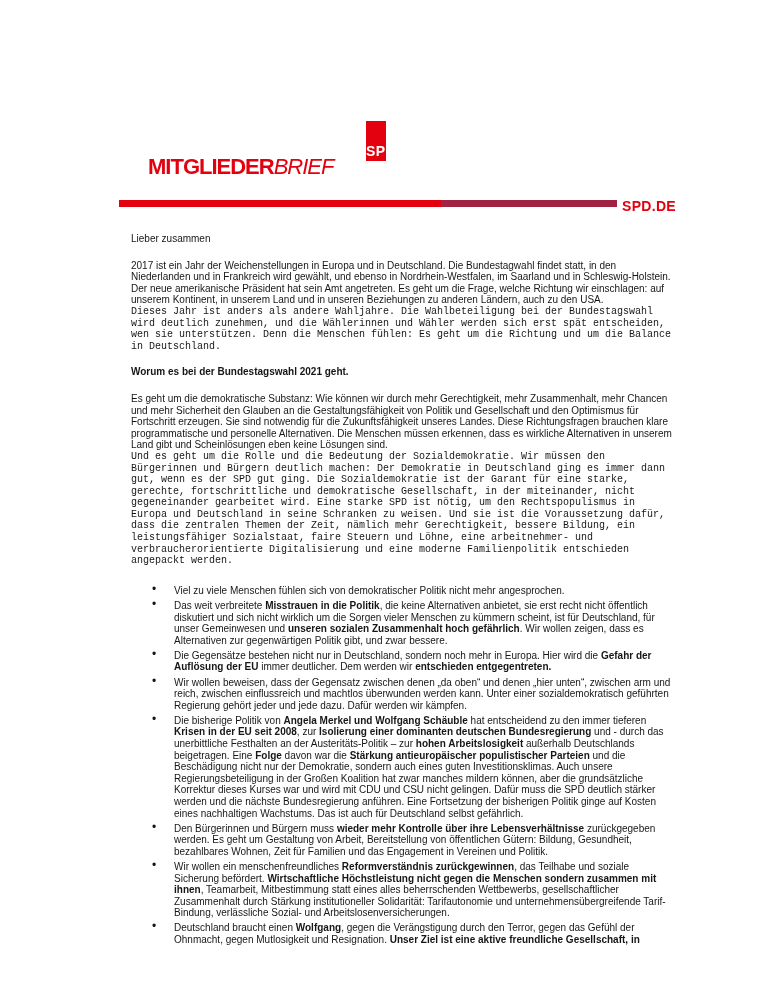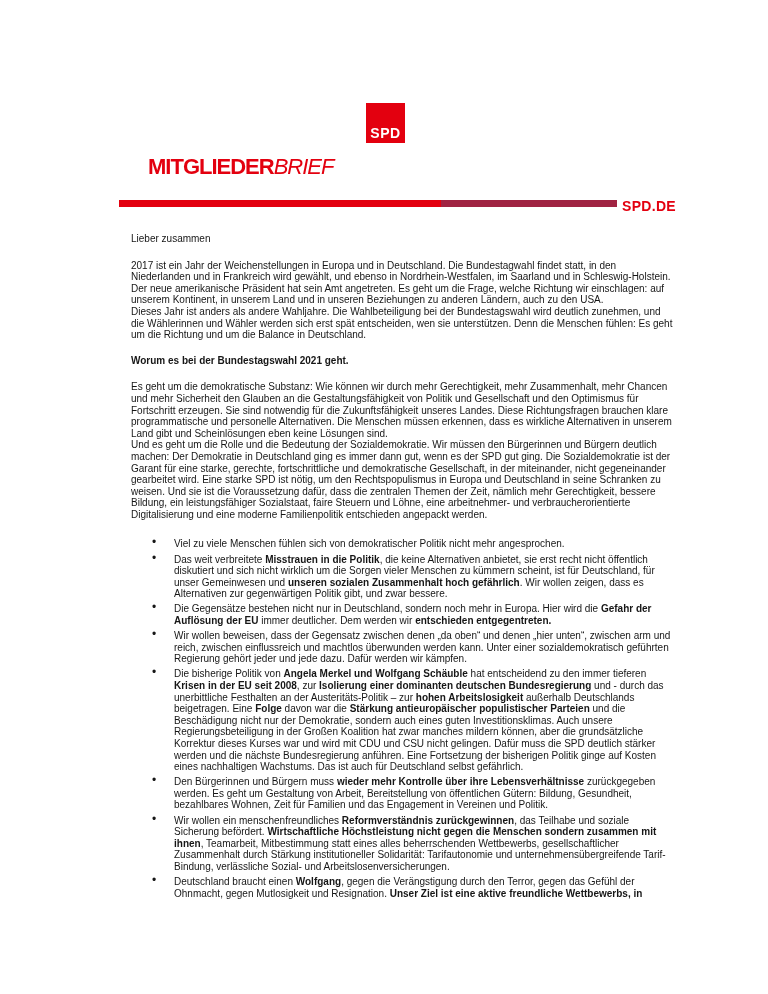--- a/index.html
+++ b/index.html
@@ -6,24 +6,24 @@
   .page{
     position:relative;
     width:768px;height:994px;
     background:#ffffff;
     overflow:hidden;
     font-family:"Liberation Sans", sans-serif;
     color:var(--text-color,#161616);
   }
   
   .logo{
-    position:absolute;left:366px;top:103px;
-    width:39px;height:40px;
+    position:absolute;left:366px;top:121px;
+    width:20px;height:40px;
     background:var(--spd-red,#e3000f);
-    display:flex;align-items:flex-end;justify-content:center;
+    display:flex;align-items:flex-end;justify-content:flex-start;
   }
   .logo span{
     color:#ffffff;font-weight:bold;font-size:14px;line-height:1;
     letter-spacing:.5px;padding-bottom:3px;
   }
   .masthead{
     position:absolute;left:148px;top:156px;
     font-size:22px;line-height:1;color:var(--spd-red,#e3000f);
     letter-spacing:-1px;white-space:nowrap;
   }
@@ -37,21 +37,21 @@
     font-size:14px;font-weight:bold;color:var(--spd-red,#e3000f);
     letter-spacing:.3px;
   }
   
   .bodytext{
     position:absolute;left:131px;top:233px;width:543px;
     font-size:10px;line-height:11.6px;
   }
   .bodytext p{margin:0;}
   .p-intro{margin-top:15px !important;}
-  .p-follow{margin-top:0 !important;}
+  .p-follow{margin-top:0 !important;font-family:Liberation Mono, monospace;}
   .h-section{font-weight:bold;margin-top:14px !important;}
   .p-after-h{margin-top:15px !important;}
   .p-transition{margin-top:12px !important;}
   b{font-weight:bold;}
   ul.bullets{
     list-style:none;margin:18px 0 2px 0;padding:0 0 0 20px;
   }
   ul.bullets li{
     position:relative;padding-left:23px;margin:0 0 3.5px 0;
   }
@@ -83,17 +83,17 @@
     <p class="p-after-h">Es geht um die demokratische Substanz: Wie können wir durch mehr Gerechtigkeit, mehr Zusammenhalt, mehr Chancen und mehr Sicherheit den Glauben an die Gestaltungsfähigkeit von Politik und Gesellschaft und den Optimismus für Fortschritt erzeugen. Sie sind notwendig für die Zukunftsfähigkeit unseres Landes. Diese Richtungsfragen brauchen klare programmatische und personelle Alternativen. Die Menschen müssen erkennen, dass es wirkliche Alternativen in unserem Land gibt und Scheinlösungen eben keine Lösungen sind.</p>
     <p class="p-follow">Und es geht um die Rolle und die Bedeutung der Sozialdemokratie. Wir müssen den Bürgerinnen und Bürgern deutlich machen: Der Demokratie in Deutschland ging es immer dann gut, wenn es der SPD gut ging. Die Sozialdemokratie ist der Garant für eine starke, gerechte, fortschrittliche und demokratische Gesellschaft, in der miteinander, nicht gegeneinander gearbeitet wird. Eine starke SPD ist nötig, um den Rechtspopulismus in Europa und Deutschland in seine Schranken zu weisen. Und sie ist die Voraussetzung dafür, dass die zentralen Themen der Zeit, nämlich mehr Gerechtigkeit, bessere Bildung, ein leistungsfähiger Sozialstaat, faire Steuern und Löhne, eine arbeitnehmer- und verbraucherorientierte Digitalisierung und eine moderne Familienpolitik entschieden angepackt werden.</p>
     <ul class="bullets">
         <li>Viel zu viele Menschen fühlen sich von demokratischer Politik nicht mehr angesprochen.</li>
         <li>Das weit verbreitete <b>Misstrauen in die Politik</b>, die keine Alternativen anbietet, sie erst recht nicht öffentlich diskutiert und sich nicht wirklich um die Sorgen vieler Menschen zu kümmern scheint, ist für Deutschland, für unser Gemeinwesen und <b>unseren sozialen Zusammenhalt hoch gefährlich</b>. Wir wollen zeigen, dass es Alternativen zur gegenwärtigen Politik gibt, und zwar bessere.</li>
         <li>Die Gegensätze bestehen nicht nur in Deutschland, sondern noch mehr in Europa. Hier wird die <b>Gefahr der Auflösung der EU</b> immer deutlicher. Dem werden wir <b>entschieden entgegentreten.</b></li>
         <li>Wir wollen beweisen, dass der Gegensatz zwischen denen „da oben“ und denen „hier unten“, zwischen arm und reich, zwischen einflussreich und machtlos überwunden werden kann. Unter einer sozialdemokratisch geführten Regierung gehört jeder und jede dazu. Dafür werden wir kämpfen.</li>
         <li>Die bisherige Politik von <b>Angela Merkel und Wolfgang Schäuble</b> hat entscheidend zu den immer tieferen <b>Krisen in der EU seit 2008</b>, zur <b>Isolierung einer dominanten deutschen Bundesregierung</b> und - durch das unerbittliche Festhalten an der Austeritäts-Politik – zur <b>hohen Arbeitslosigkeit</b> außerhalb Deutschlands beigetragen. Eine <b>Folge</b> davon war die <b>Stärkung antieuropäischer populistischer Parteien</b> und die Beschädigung nicht nur der Demokratie, sondern auch eines guten Investitionsklimas. Auch unsere Regierungsbeteiligung in der Großen Koalition hat zwar manches mildern können, aber die grundsätzliche Korrektur dieses Kurses war und wird mit CDU und CSU nicht gelingen. Dafür muss die SPD deutlich stärker werden und die nächste Bundesregierung anführen. Eine Fortsetzung der bisherigen Politik ginge auf Kosten eines nachhaltigen Wachstums. Das ist auch für Deutschland selbst gefährlich.</li>
         <li>Den Bürgerinnen und Bürgern muss <b>wieder mehr Kontrolle über ihre Lebensverhältnisse</b> zurückgegeben werden. Es geht um Gestaltung von Arbeit, Bereitstellung von öffentlichen Gütern: Bildung, Gesundheit, bezahlbares Wohnen, Zeit für Familien und das Engagement in Vereinen und Politik.</li>
         <li>Wir wollen ein menschenfreundliches <b>Reformverständnis zurückgewinnen</b>, das Teilhabe und soziale Sicherung befördert. <b>Wirtschaftliche Höchstleistung nicht gegen die Menschen sondern zusammen mit ihnen</b>, Teamarbeit, Mitbestimmung statt eines alles beherrschenden Wettbewerbs, gesellschaftlicher Zusammenhalt durch Stärkung institutioneller Solidarität: Tarifautonomie und unternehmensübergreifende Tarif-Bindung, verlässliche Sozial- und Arbeitslosenversicherungen.</li>
-        <li>Deutschland braucht einen <b>Wolfgang</b>, gegen die Verängstigung durch den Terror, gegen das Gefühl der Ohnmacht, gegen Mutlosigkeit und Resignation. <b>Unser Ziel ist eine aktive freundliche Wettbewerbs, in</b></li>
+        <li>Deutschland braucht einen <b>Wolfgang</b>, gegen die Verängstigung durch den Terror, gegen das Gefühl der Ohnmacht, gegen Mutlosigkeit und Resignation. <b>Unser Ziel ist eine aktive freundliche Gesellschaft, in</b></li>
       </ul>
   </div>
 
 </div>
 
 </body></html>

